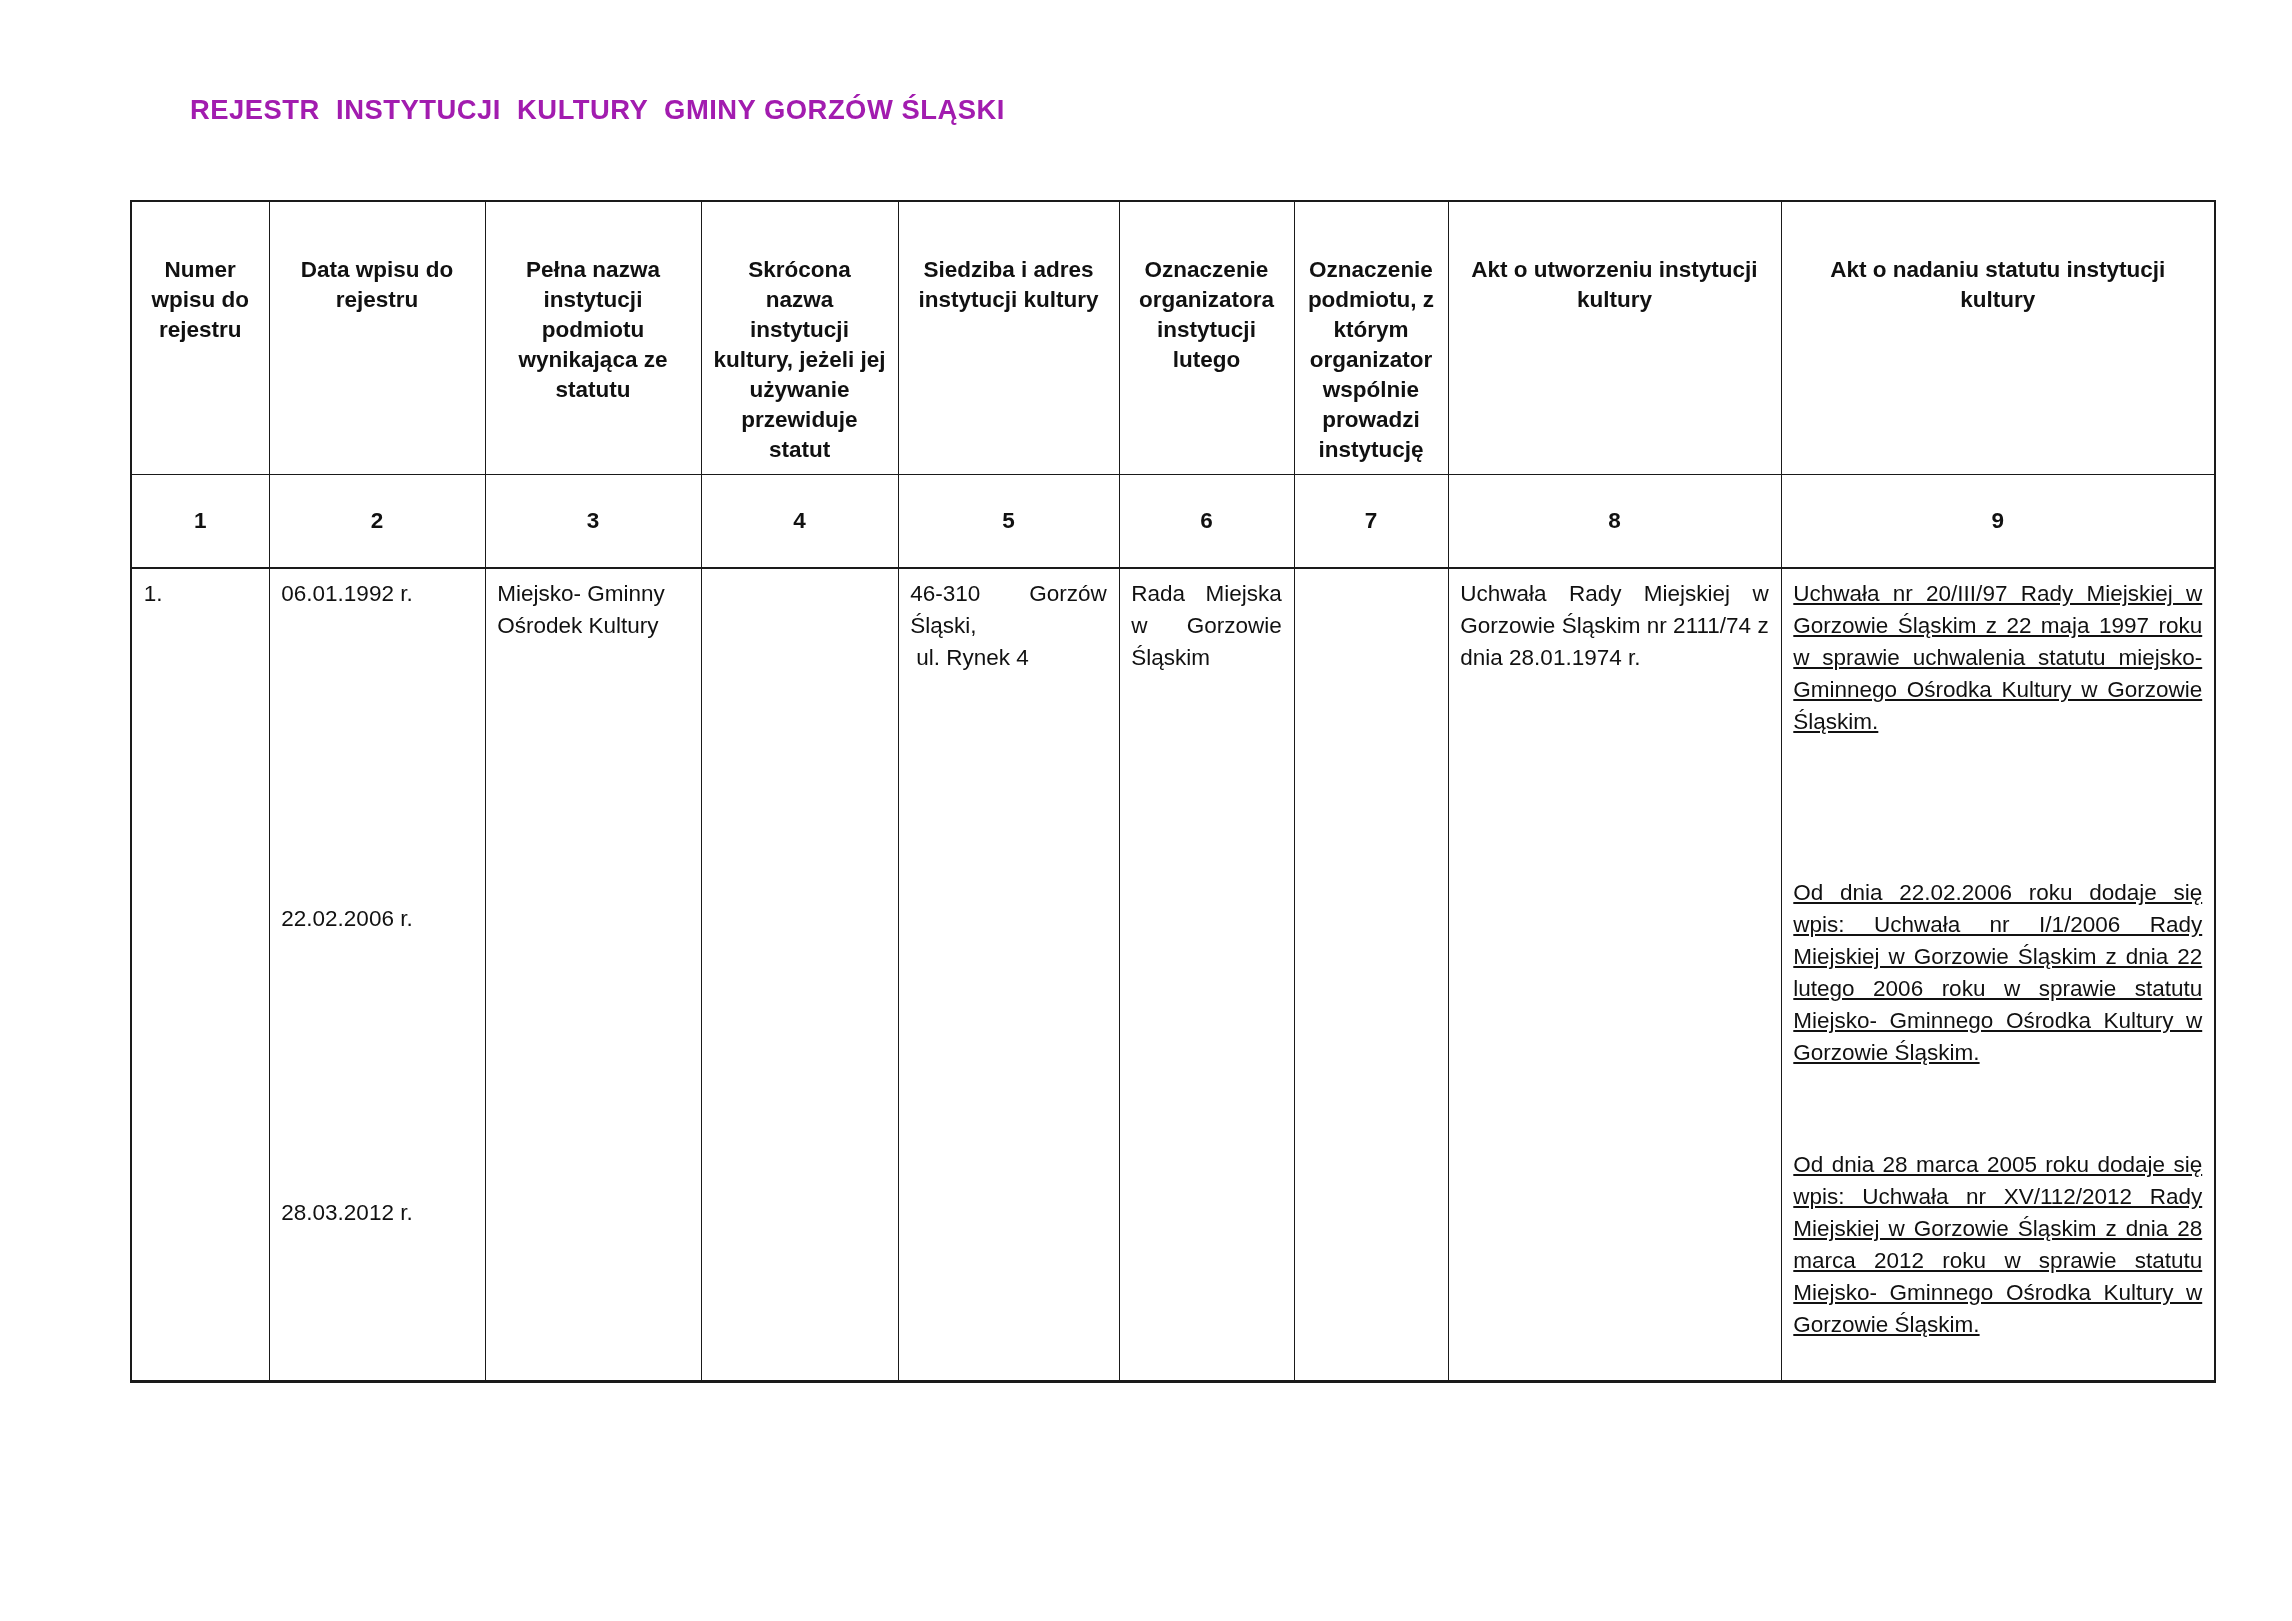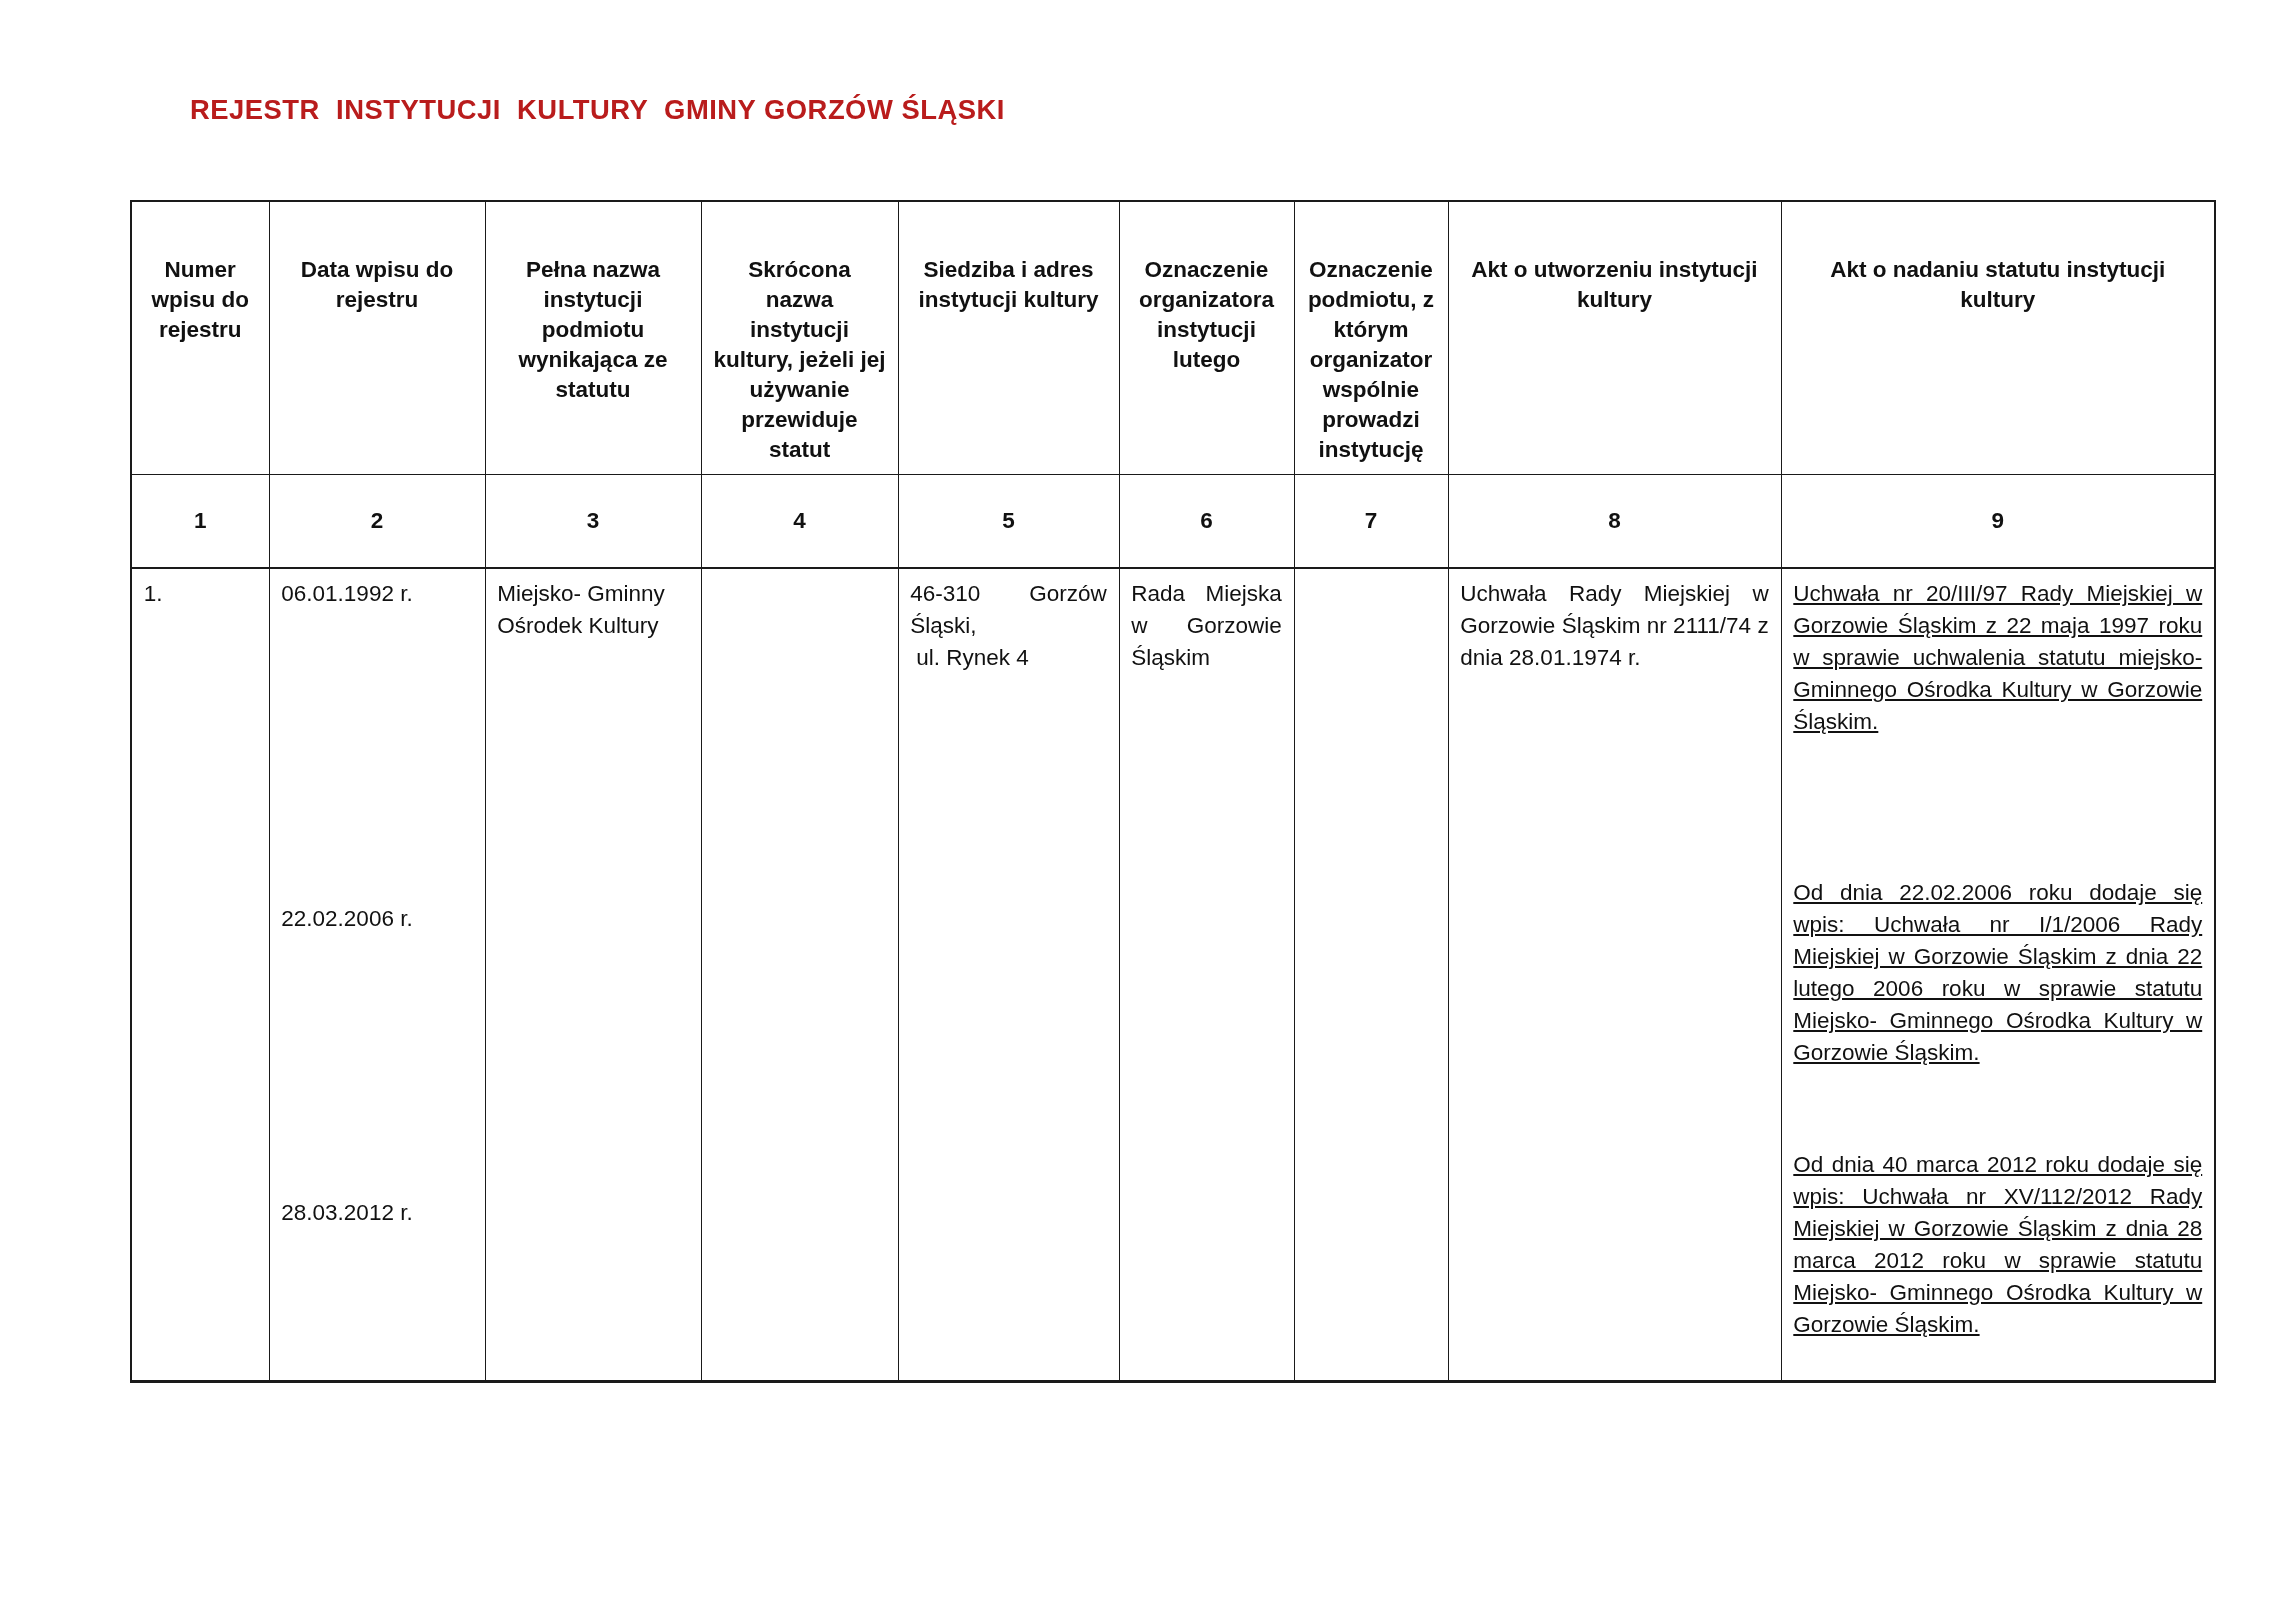--- a/index.html
+++ b/index.html
@@ -16,21 +16,21 @@
     -webkit-font-smoothing: antialiased;
   }
   .doc-title {
     position: absolute;
     left: 190px;
     top: 94px;
     font-size: 27.4px;
     font-weight: bold;
     letter-spacing: 0.5px;
     white-space: pre;
-    color: #b91c1c;
+    color: #a21caf;
   }
   table.register {
     position: absolute;
     left: 130px;
     top: 200px;
     width: 2084px;
     border-collapse: collapse;
     table-layout: fixed;
     border: 2px solid #1a1a1a;
     border-bottom-width: 3.9px;
@@ -142,18 +142,18 @@
 
     <td class="justify">Rada Miejska w Gorzowie Śląskim</td>
 
     <td></td>
 
     <td class="justify cell-creation">Uchwała Rady Miejskiej w Gorzowie Śląskim nr 2111/74 z dnia 28.01.1974 r.</td>
 
     <td class="cell-statute">
       <p class="act-1">Uchwała nr 20/III/97 Rady Miejskiej w Gorzowie Śląskim z 22 maja 1997 roku w sprawie uchwalenia statutu miejsko- Gminnego Ośrodka Kultury w Gorzowie Śląskim.</p>
       <p class="act-2">Od dnia 22.02.2006 roku dodaje się wpis: Uchwała nr I/1/2006 Rady Miejskiej w Gorzowie Śląskim z dnia 22 lutego 2006 roku w sprawie statutu Miejsko- Gminnego Ośrodka Kultury w Gorzowie Śląskim.</p>
-      <p class="act-3">Od dnia 40 marca 2012 roku dodaje się wpis: Uchwała nr XV/112/2012 Rady Miejskiej w Gorzowie Śląskim z dnia 28 marca 2012 roku w sprawie statutu Miejsko- Gminnego Ośrodka Kultury w Gorzowie Śląskim.</p>
+      <p class="act-3">Od dnia 28 marca 2005 roku dodaje się wpis: Uchwała nr XV/112/2012 Rady Miejskiej w Gorzowie Śląskim z dnia 28 marca 2012 roku w sprawie statutu Miejsko- Gminnego Ośrodka Kultury w Gorzowie Śląskim.</p>
     </td>
   </tr>
 </tbody>
   </table>
 
 
 </body></html>

